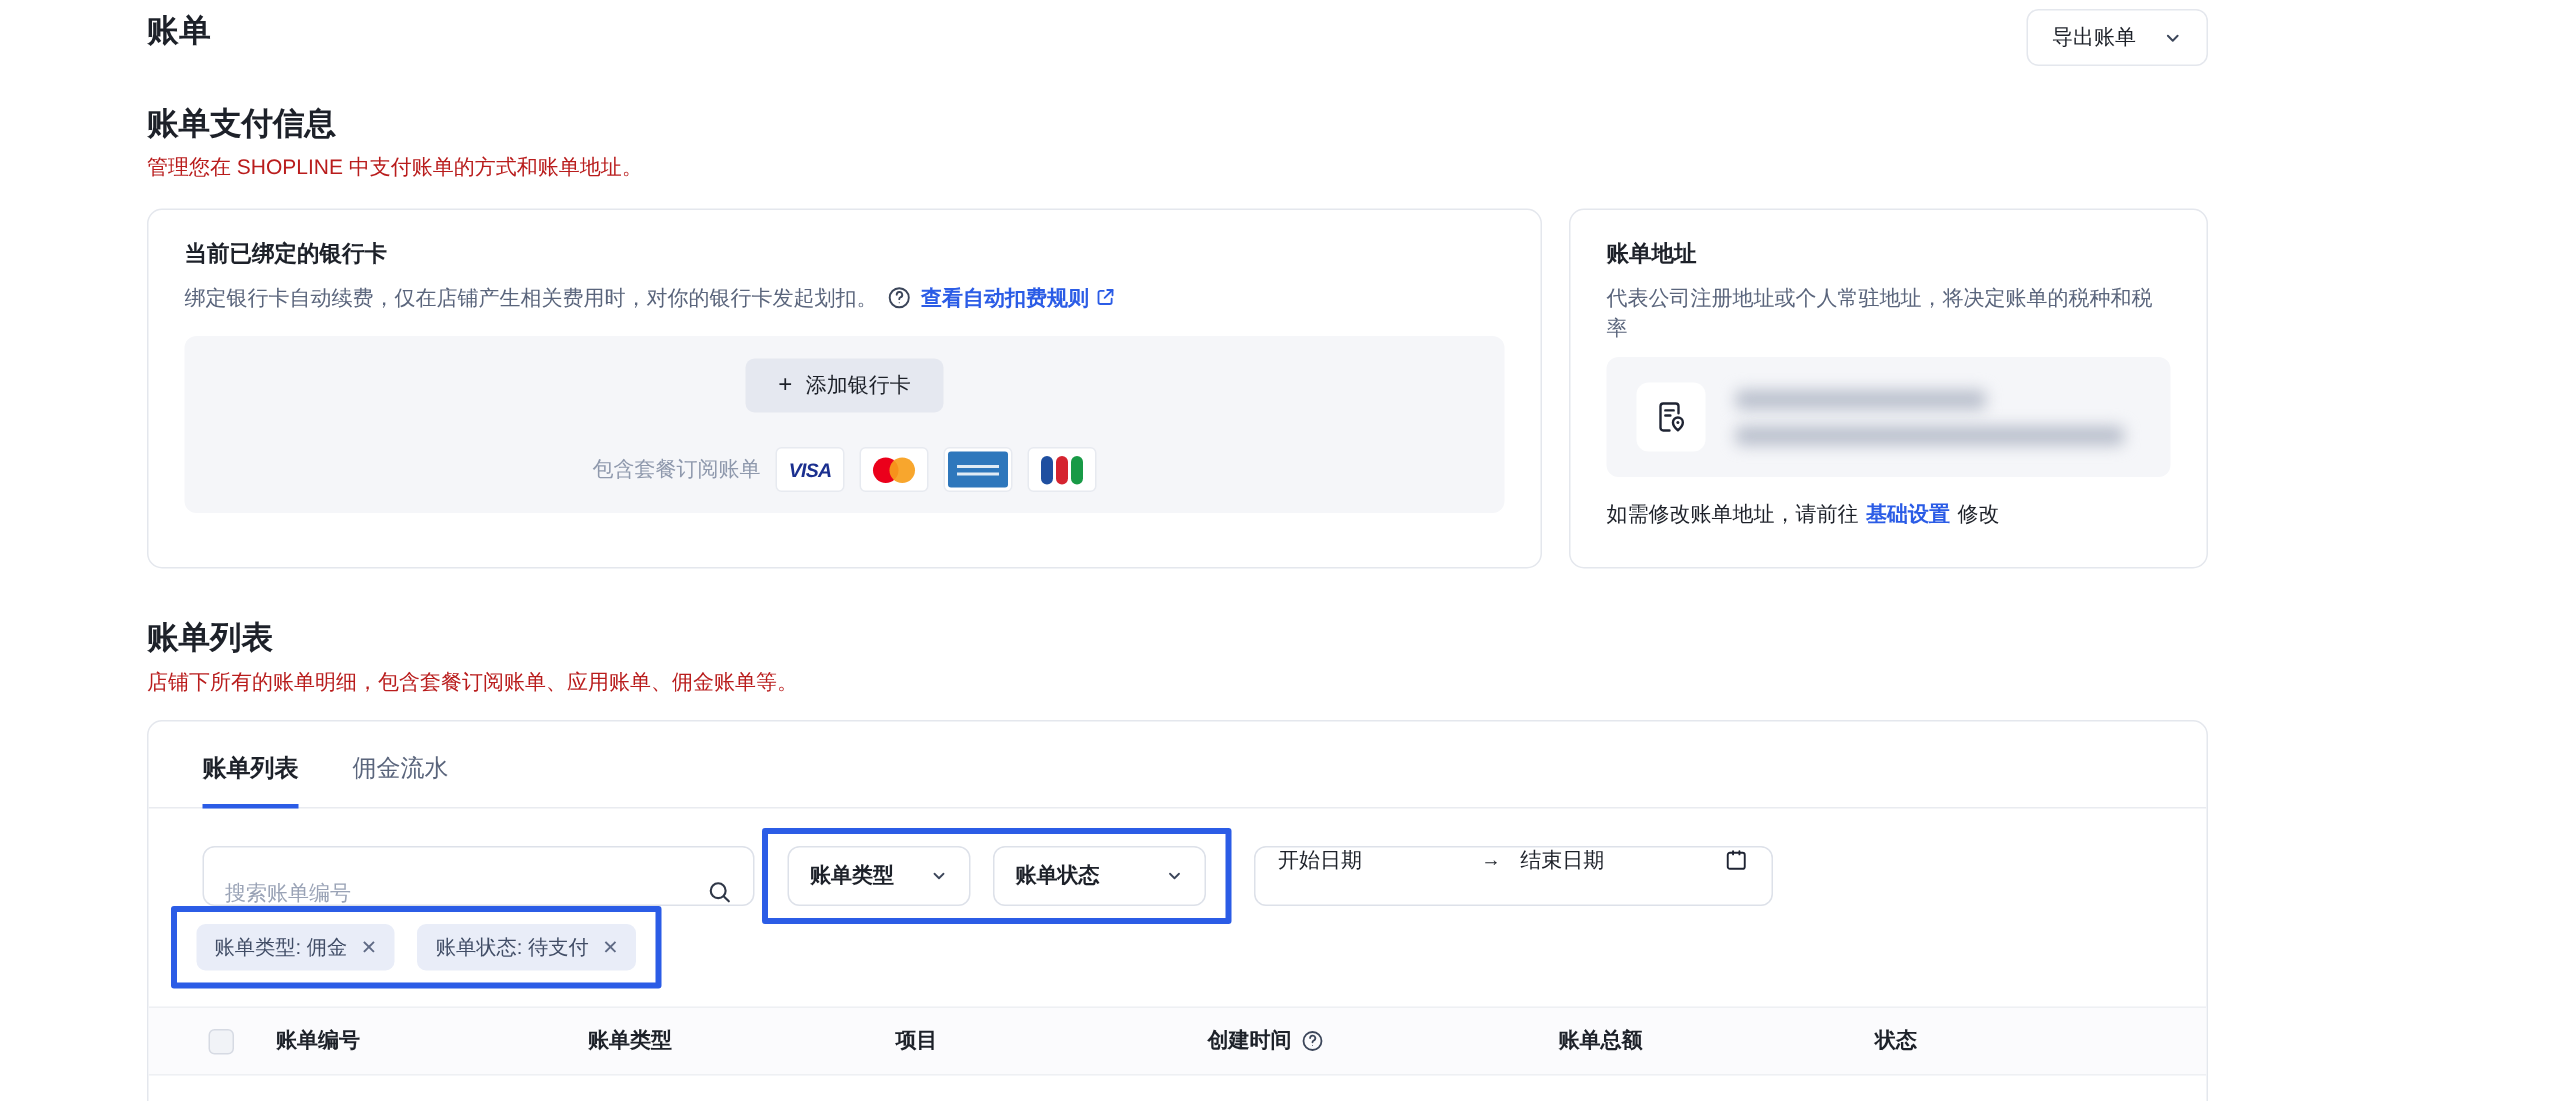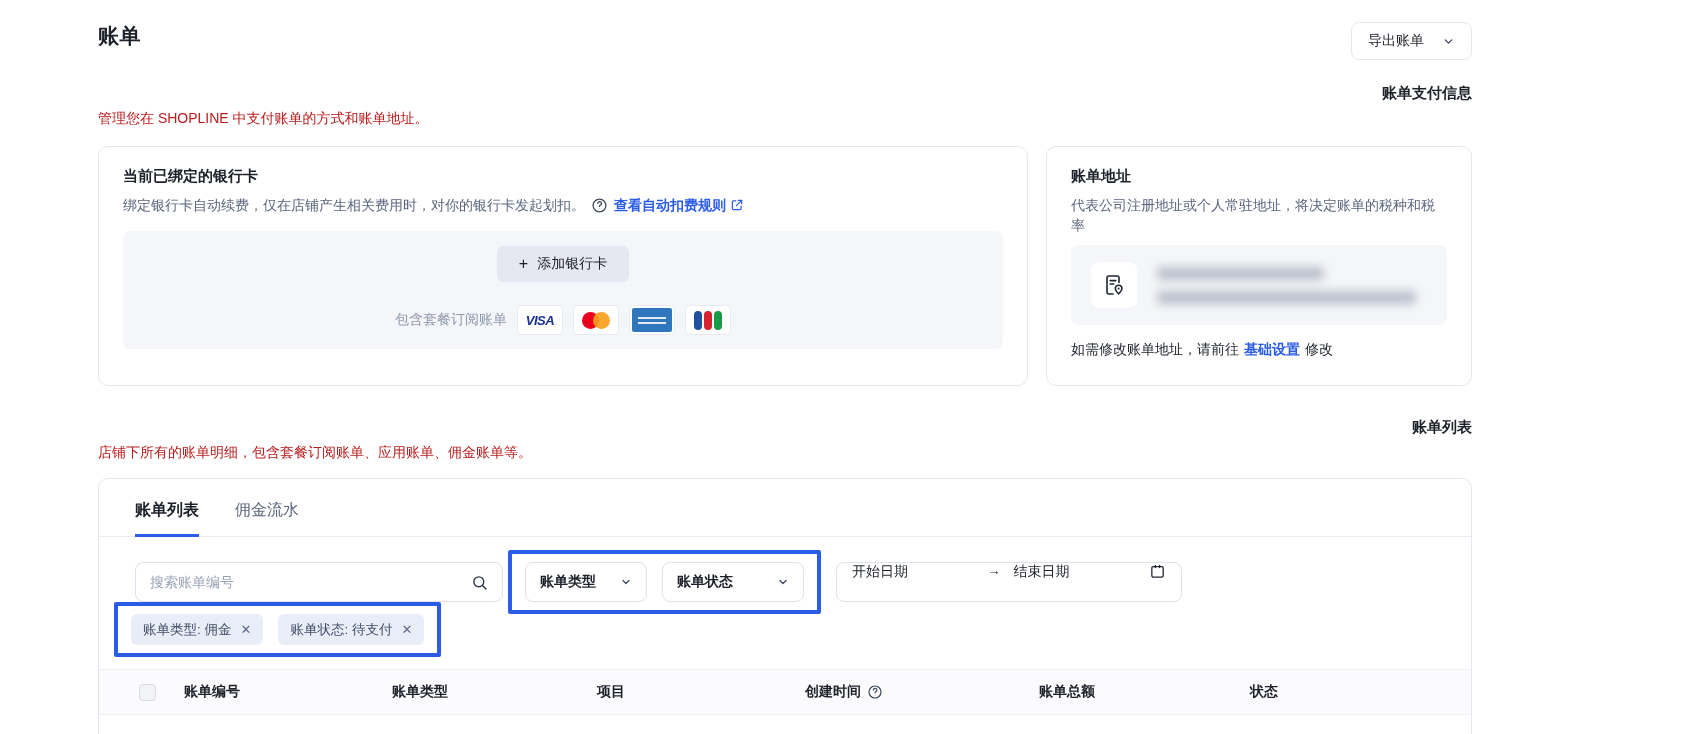--- a/index.html
+++ b/index.html
@@ -5,31 +5,31 @@
   * { box-sizing: border-box; margin: 0; padding: 0; }
   html, body {
     width: 1700px; height: 734px; overflow: hidden;
     background: #ffffff; color: #1d2129;
     font-family: "Liberation Sans", "DejaVu Sans", sans-serif;
     font-size: 14px;
   }
   .container { margin-left: 98px; width: 1374px; }
 
   
-  .top-row { display: flex; justify-content: space-between; align-items: flex-start; padding-top: 22px; }
+  .top-row { display: flex; justify-content: space-between; align-items: flex-start; padding-top: 6px; }
   .page-title { font-size: 21px; font-weight: 700; letter-spacing: 0.5px; }
   .export-btn {
     display: flex; align-items: center; gap: 18px;
     background: #fff; border: 1px solid #e4e7ed; border-radius: 8px;
     height: 38px; padding: 0 16px; font-size: 14px; color: #1d2129; cursor: pointer;
   }
   .export-btn svg { display: block; }
 
   
-  .section-head h2 { font-size: 15px; font-weight: 700; text-align: right; }
+  .section-head h2 { font-size: 21px; font-weight: 700; }
   .section-sub { margin-top: 7px; color: #b91c1c; font-size: 14px; }
   .payment-head { margin-top: 24px; }
   .list-head { margin-top: 32px; }
 
   
   .cards-row { display: flex; gap: 18px; margin-top: 18px; }
   .card { border: 1px solid #e4e7ed; border-radius: 10px; background: #fff; }
   .bank-card { width: 930px; height: 240px; padding: 20px 24px; }
   .address-card { flex: 1; height: 240px; padding: 20px 24px; }
   .card-title { font-size: 15px; font-weight: 700; }
@@ -77,21 +77,21 @@
 
   
   .list-card { margin-top: 16px; border: 1px solid #e4e7ed; border-radius: 10px; height: 330px; overflow: hidden; }
   .tabs-row { display: flex; gap: 36px; padding: 21px 36px 0; border-bottom: 1px solid #e9ebf0; }
   .tab { font-size: 16px; padding-bottom: 13px; cursor: pointer; color: #5a657c; }
   .tab.active { color: #1d2129; font-weight: 700; border-bottom: 3px solid #2b5ce6; margin-bottom: -1px; }
 
   .filters-row { display: flex; align-items: center; margin-top: 13px; padding: 0 36px; }
   .search-box {
     width: 368px; height: 40px; border: 1px solid #dde1e9; border-radius: 8px;
-    display: flex; align-items: center; padding: 0 14px; gap: 10px; background: #fff;
+    display: flex; align-items: flex-end; padding: 0 14px; gap: 10px; background: #fff;
   }
   .search-box input { border: none; outline: none; flex: 1; font-size: 14px; font-family: inherit; color: #1d2129; background: transparent; }
   .search-box input::placeholder { color: #9aa3b6; }
 
   .hl-box { border: 4px solid #2b5ce6; border-radius: 2px; }
   .filters-hl { margin-left: 5px; display: flex; align-items: center; gap: 15px; padding: 8px 13px; }
   .dropdown {
     height: 40px; background: #fff; border: 1px solid #dde1e9; border-radius: 8px;
     display: flex; align-items: center; justify-content: space-between; padding: 0 14px;
     font-weight: 600; cursor: pointer;

